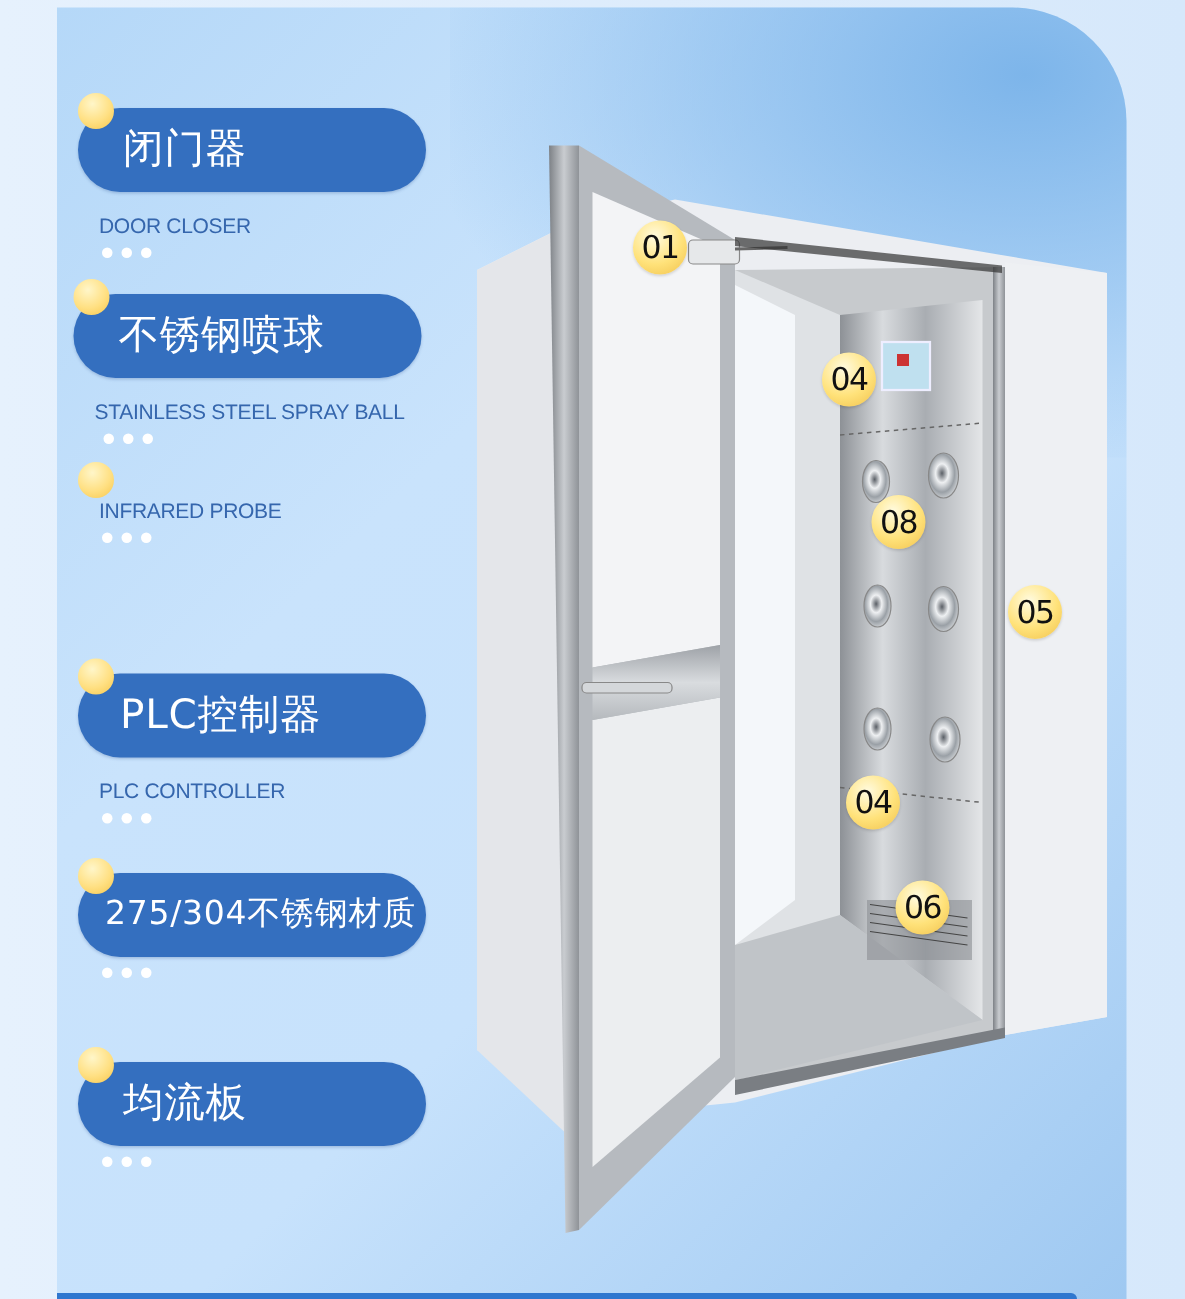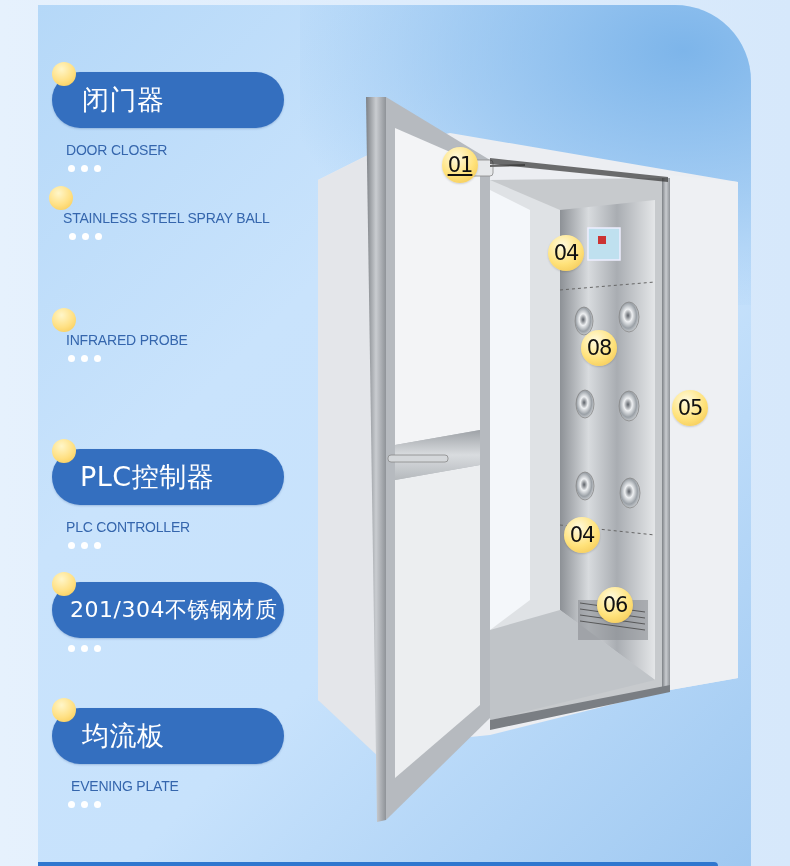--- a/index.html
+++ b/index.html
@@ -45,20 +45,23 @@
   <div class="dot"></div>
   <div class="en">DOOR CLOSER</div>
   <div class="dots3">
       <span></span>
       <span></span>
       <span></span>
     </div>
 </div>
 
 <div class="feature" style="top:196px;left:49px;">
+  <div class="pill">
+    <span class="pill-label">不锈钢喷球</span>
+  </div>
   <div class="dot"></div>
   <div class="en" style="">STAINLESS STEEL SPRAY BALL</div>
   <div class="dots3" style="margin-left:20px;">
       <span></span>
       <span></span>
       <span></span>
     </div>
 </div>
 
 <div class="feature" style="top:318px;">
@@ -79,36 +82,35 @@
   <div class="en">PLC CONTROLLER</div>
   <div class="dots3">
       <span></span>
       <span></span>
       <span></span>
     </div>
 </div>
 
 <div class="feature" style="top:582px;">
   <div class="pill">
-    <span class="pill-label small">201/304不锈钢材质</span>
+    <span class="pill-label small">275/304不锈钢材质</span>
   </div>
   <div class="dot"></div>
   <div class="dots3">
       <span></span>
       <span></span>
       <span></span>
     </div>
 </div>
 
 <div class="feature" style="top:708px;">
   <div class="pill">
     <span class="pill-label">均流板</span>
   </div>
   <div class="dot"></div>
-  <div class="en" style="margin-left:19px;">EVENING PLATE</div>
   <div class="dots3">
       <span></span>
       <span></span>
       <span></span>
     </div>
 </div>
 
 <svg class="product" viewBox="0 0 790 866" xmlns="http://www.w3.org/2000/svg">
   <defs>
     <linearGradient id="steel" x1="0" x2="1" y1="0" y2="0">
@@ -176,20 +178,20 @@
   <polygon points="395,480 480,465 480,705 395,778" fill="#eceef0"></polygon>
   <polygon points="395,445 480,430 480,465 395,480" fill="url(#steelV)"></polygon>
   <rect x="388" y="455" width="60" height="7" rx="3" fill="#d4d7da" stroke="#888" stroke-width="0.8"></rect>
 
   <rect x="459" y="160" width="34" height="16" rx="3" fill="#e6e8ea" stroke="#888" stroke-width="0.8"></rect>
   <line x1="490" y1="166" x2="525" y2="165" stroke="#666" stroke-width="2"></line>
 
   <polygon points="490,158 668,177 668,182 490,164" fill="#333" opacity="0.7"></polygon>
 </svg>
 
-<div class="badge" style="left:442px;top:147px;text-decoration:underline;">01</div>
+<div class="badge" style="left:422px;top:147px;">01</div>
 <div class="badge" style="left:581px;top:330px;">08</div>
 <div class="badge" style="left:564px;top:517px;">04</div>
 <div class="badge" style="left:548px;top:235px;">04</div>
 <div class="badge" style="left:672px;top:390px;">05</div>
 <div class="badge" style="left:597px;top:575px;margin-top:12px;">06</div>
 
 <div class="bottom-bar"></div>
 
 </body></html>

